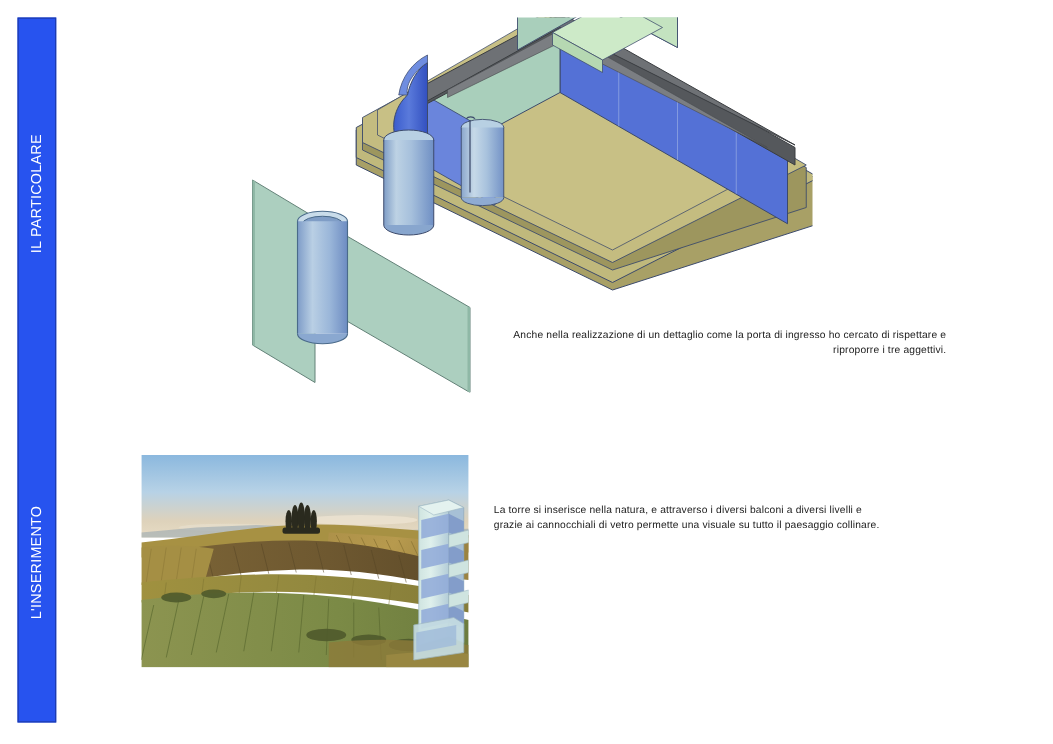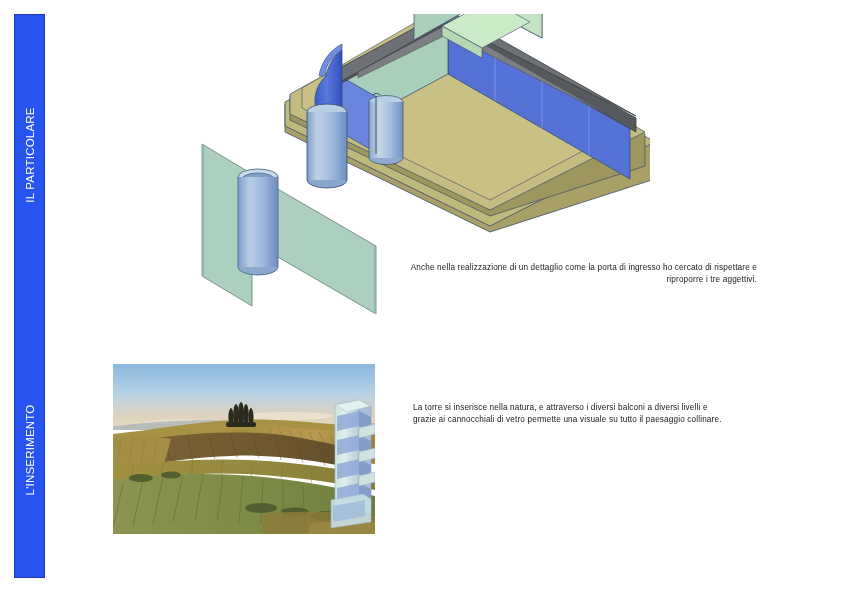--- a/index.html
+++ b/index.html
@@ -65,21 +65,21 @@
     letter-spacing: 0.15px;
     white-space: pre-line;
   }
   #caption-detail {
     left: 407px;
     top: 262px;
     width: 350px;
     text-align: right;
   }
   #caption-landscape {
-    left: 413px;
+    left: 395px;
     top: 402px;
     width: 310px;
   }
 
   
   #photo-frame {
     position: absolute;
     left: 113px;
     top: 364px;
     width: 262px;

